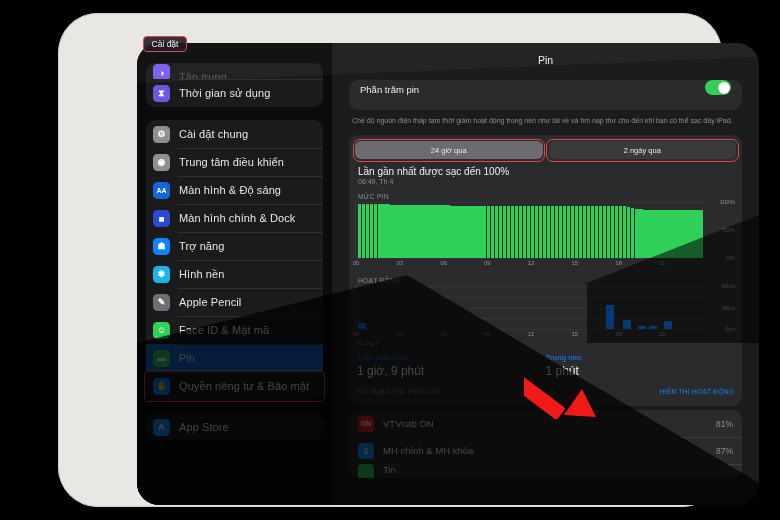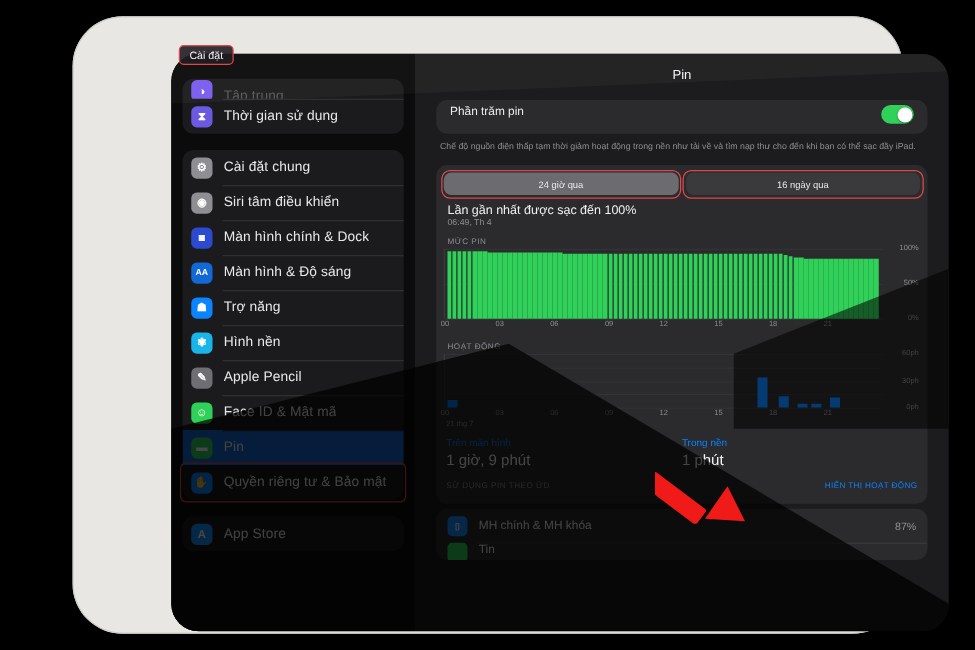--- a/index.html
+++ b/index.html
@@ -98,22 +98,22 @@
     color: #f2f2f4;
     padding: 11px 0 14px;
     font-weight: 500;
   }
   .card {
     background: #2b2b2e;
     border-radius: 9px;
     overflow: hidden;
   }
   .row {
-    display:flex; align-items:flex-start; justify-content:space-between;
-    height: 27px; padding: 4px 11px; position: relative;
+    display:flex; align-items:flex-end; justify-content:space-between;
+    height: 27px; padding: 15px 11px; position: relative;
   }
   .row + .row::before{
     content:""; position:absolute; left:11px; right:0; top:0;
     height:1px; background:#3c3c40;
   }
   .row-label { font-size: 9.5px; color:#eeeef0; }
 
   .toggle {
     width: 26px; height: 15px; border-radius: 8px;
     position: relative; flex:0 0 26px;
@@ -234,29 +234,29 @@
           </div>
         </div>
 
         <div class="sb-group" style="position:relative;">
           <div class="sb-item">
             <span class="sb-ico" style="background:#8e8e93;">⚙</span>
             <span class="sb-label">Cài đặt chung</span>
           </div>
           <div class="sb-item">
             <span class="sb-ico" style="background:#8e8e93;">◉</span>
-            <span class="sb-label">Siri tâm điều khiển</span>
+            <span class="sb-label">Trung tâm điều khiển</span>
+          </div>
+          <div class="sb-item">
+            <span class="sb-ico" style="background:#1268d4;font-size:7px;">AA</span>
+            <span class="sb-label">Màn hình &amp; Độ sáng</span>
           </div>
           <div class="sb-item">
             <span class="sb-ico" style="background:#2b4ad0;font-size:6px;">▦</span>
             <span class="sb-label">Màn hình chính &amp; Dock</span>
-          </div>
-          <div class="sb-item">
-            <span class="sb-ico" style="background:#1268d4;font-size:7px;">AA</span>
-            <span class="sb-label">Màn hình &amp; Độ sáng</span>
           </div>
           <div class="sb-item">
             <span class="sb-ico" style="background:#0a84ff;">☗</span>
             <span class="sb-label">Trợ năng</span>
           </div>
           <div class="sb-item">
             <span class="sb-ico" style="background:#19b5e8;">✾</span>
             <span class="sb-label">Hình nền</span>
           </div>
           <div class="sb-item">
@@ -303,21 +303,21 @@
         <div class="footnote">Chế độ nguồn điện thấp tạm thời giảm hoạt động trong nền như tải về và tìm nạp thư cho đến khi bạn có thể sạc đầy iPad.</div>
 
         <div id="seg-card">
 
           <div id="segmented">
             <div class="seg active">
               <span>24 giờ qua</span>
               <span class="seg-hl"></span>
             </div>
             <div class="seg inactive">
-              <span>16 ngày qua</span>
+              <span>2 ngày qua</span>
               <span class="seg-hl"></span>
             </div>
           </div>
 
           <div class="charge-title">Lần gần nhất được sạc đến 100%</div>
           <div class="charge-sub">06:49, Th 4</div>
 
           <div class="chart-head">MỨC PIN</div>
           <div class="chart-wrap">
             <div class="plot" id="plot-battery">
@@ -473,20 +473,25 @@
           </div>
 
           <div class="usage-head">
             <span class="usage-head-l">SỬ DỤNG PIN THEO ỨD</span>
             <span class="usage-head-r">HIỂN THỊ HOẠT ĐỘNG</span>
           </div>
         </div>
 
         <div class="card" style="margin-top:4px;">
           <div class="app-row">
+            <span class="app-ico" style="background:#e02020;">ON</span>
+            <span class="app-name">VTVcab ON</span>
+            <span class="app-pct">81%</span>
+          </div>
+          <div class="app-row">
             <span class="app-ico" style="background:#1a8cff;">▯</span>
             <span class="app-name">MH chính &amp; MH khóa</span>
             <span class="app-pct">87%</span>
           </div>
           <div class="app-row cut">
             <span class="app-ico" style="background:#30d158;"></span>
             <span class="app-name">Tin</span>
             <span class="app-pct"></span>
           </div>
         </div>

